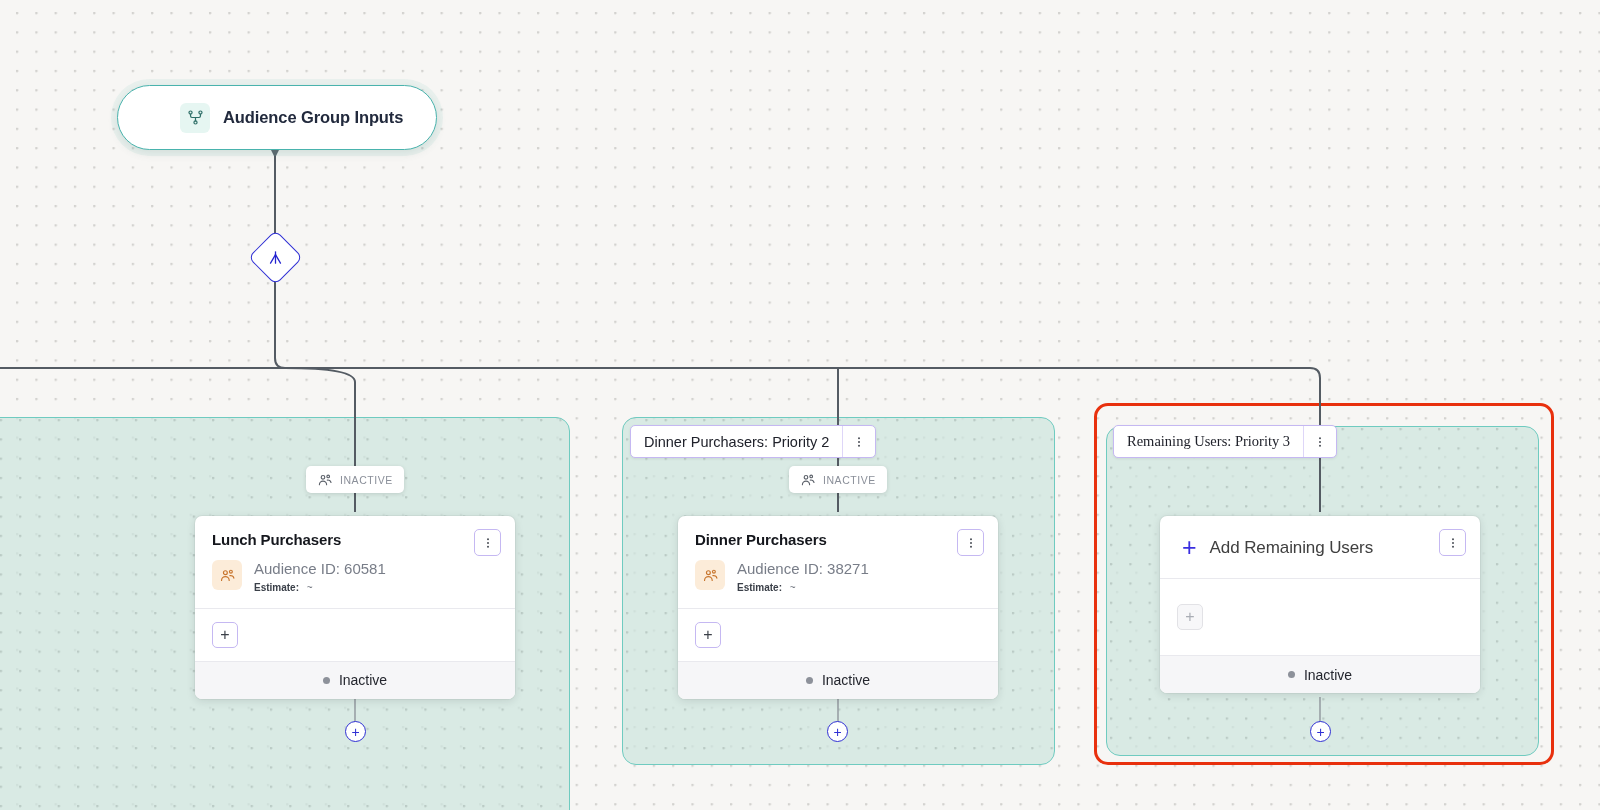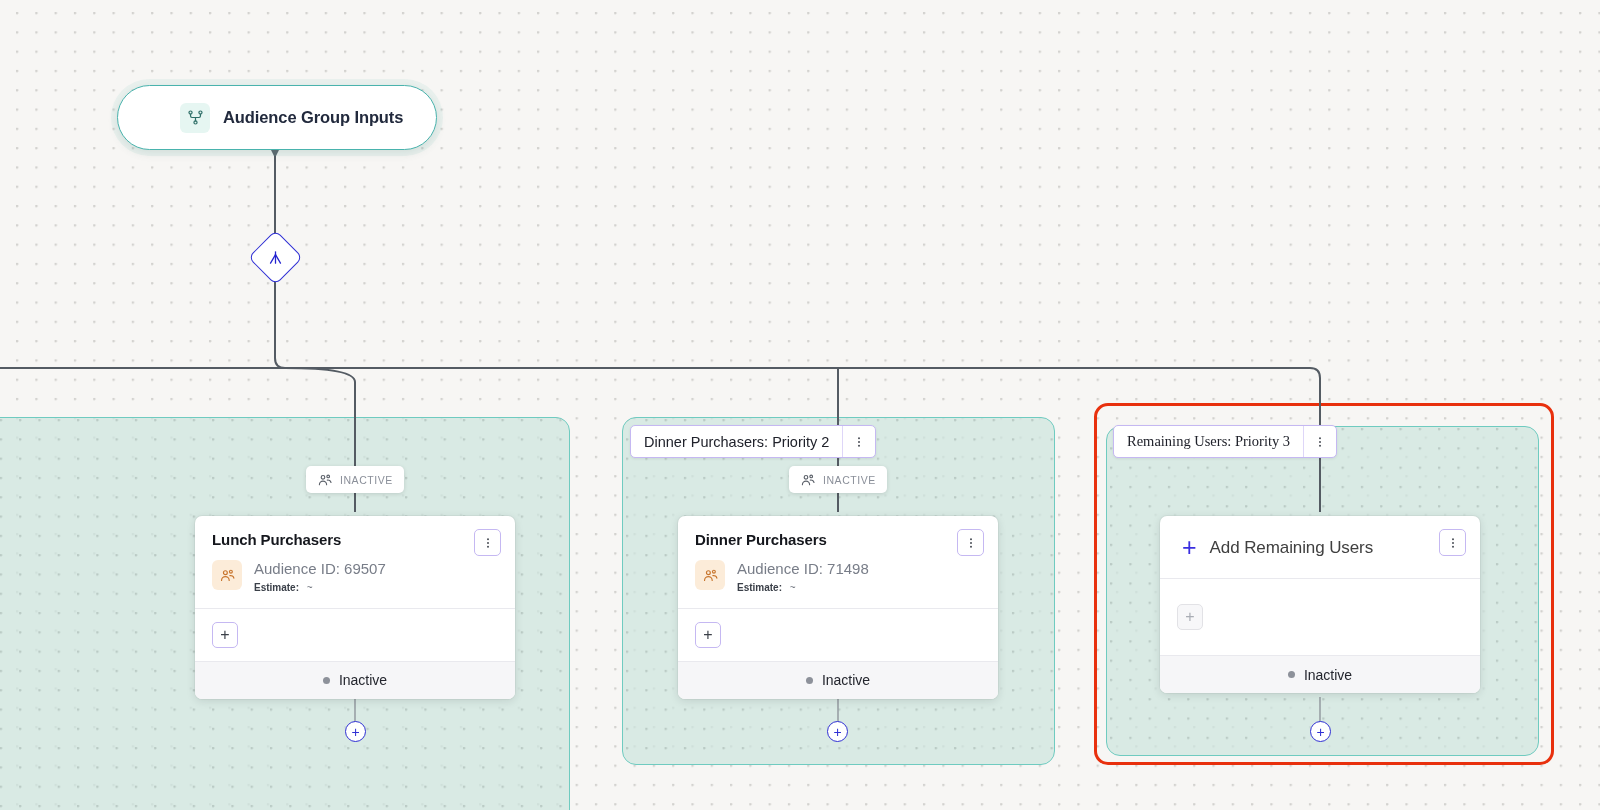--- a/index.html
+++ b/index.html
@@ -375,21 +375,21 @@
       <div class="card-meta">
         <span class="audience-icon-box">
           <svg width="17" height="17" viewBox="0 0 24 24" fill="none" stroke="#c8762e" stroke-width="1.7" stroke-linecap="round" stroke-linejoin="round">
             <circle cx="9" cy="8" r="2.7"></circle>
             <path d="M3.6 19a5.4 5.4 0 0 1 10.8 0"></path>
             <circle cx="16.8" cy="6.6" r="2"></circle>
             <path d="M15.4 12.2A4.6 4.6 0 0 1 21 15.8"></path>
           </svg>
         </span>
         <span class="meta-text">
-          <div class="meta-id">Audience ID: 69507</div>
+          <div class="meta-id">Audience ID: 60581</div>
           <div class="meta-est">
             <span>Estimate:</span>
             <span class="est-val">~</span>
           </div>
         </span>
       </div>
     </div>
     <div class="card-divider"></div>
     <div class="card-actions">
       <div class="plus-btn">+</div>
@@ -413,21 +413,21 @@
       <div class="card-meta">
         <span class="audience-icon-box">
           <svg width="17" height="17" viewBox="0 0 24 24" fill="none" stroke="#c8762e" stroke-width="1.7" stroke-linecap="round" stroke-linejoin="round">
             <circle cx="9" cy="8" r="2.7"></circle>
             <path d="M3.6 19a5.4 5.4 0 0 1 10.8 0"></path>
             <circle cx="16.8" cy="6.6" r="2"></circle>
             <path d="M15.4 12.2A4.6 4.6 0 0 1 21 15.8"></path>
           </svg>
         </span>
         <span class="meta-text">
-          <div class="meta-id">Audience ID: 71498</div>
+          <div class="meta-id">Audience ID: 38271</div>
           <div class="meta-est">
             <span>Estimate:</span>
             <span class="est-val">~</span>
           </div>
         </span>
       </div>
     </div>
     <div class="card-divider"></div>
     <div class="card-actions">
       <div class="plus-btn">+</div>

